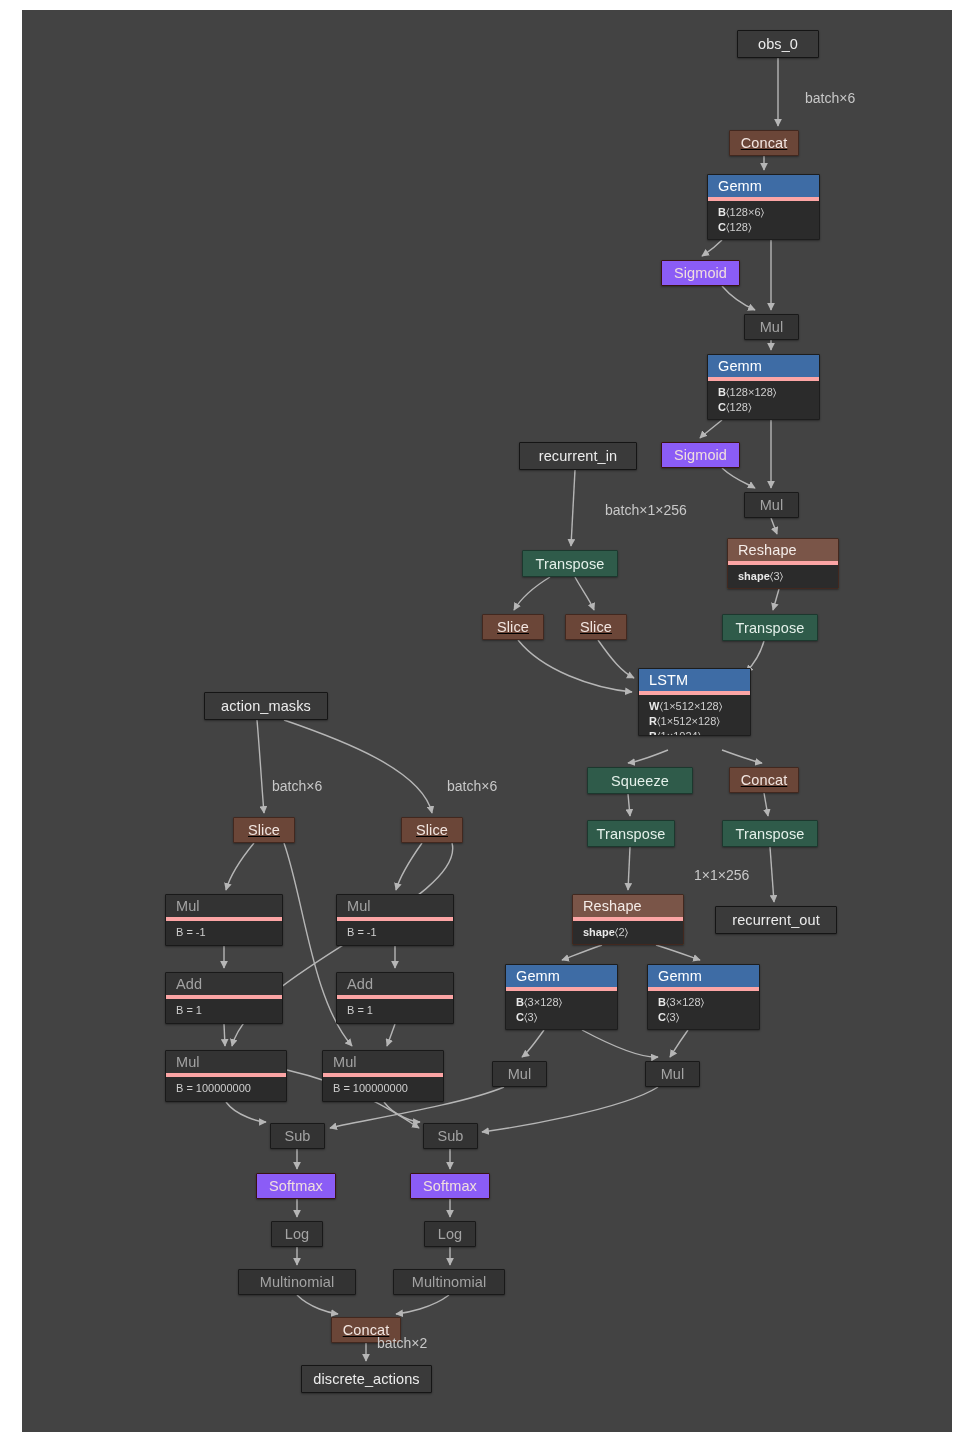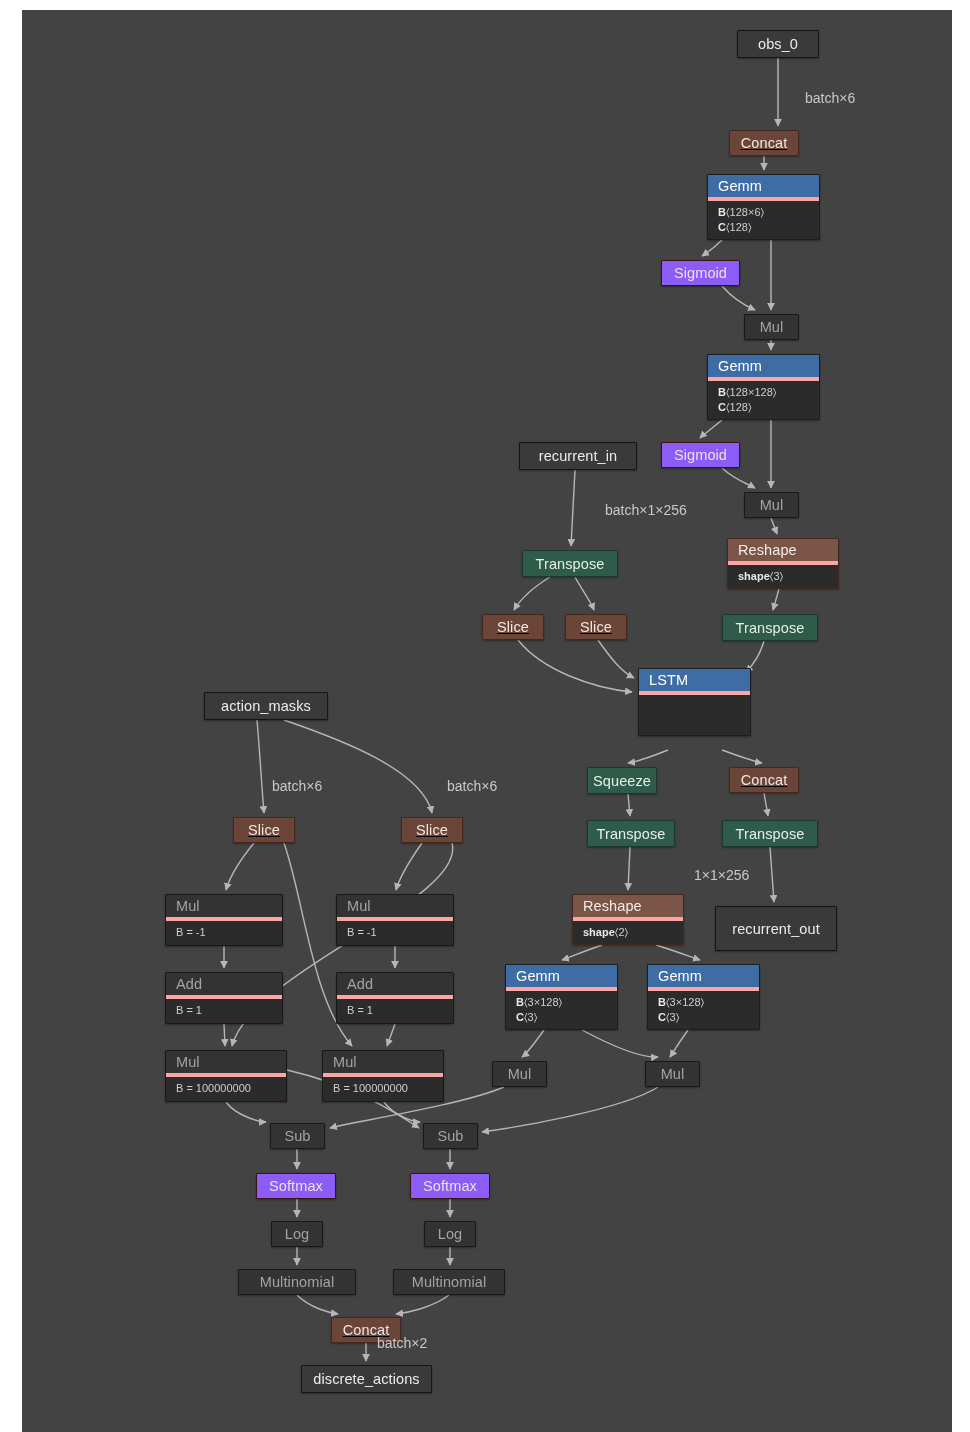--- a/index.html
+++ b/index.html
@@ -207,25 +207,30 @@
         <div class="hdr">Slice</div>
       </div>
       <div class="node t-shape" style="left: 543px; top: 604px; width: 62px; height: 26px;">
         <div class="hdr">Slice</div>
       </div>
       <div class="node t-trans" style="left: 700px; top: 604px; width: 96px; height: 27px;">
         <div class="hdr">Transpose</div>
       </div>
       <div class="node t-lstm has-body" style="left: 616px; top: 658px; width: 113px; height: 68px;">
         <div class="hdr">LSTM</div>
+        <div class="body">
+          <div class="attr"><b>W</b><span>〈1×512×128〉</span></div>
+          <div class="attr"><b>R</b><span>〈1×512×128〉</span></div>
+          <div class="attr"><b>B</b><span>〈1×1024〉</span></div>
+        </div>
       </div>
       <div class="node t-io" style="left: 182px; top: 682px; width: 124px; height: 28px;">
         <div class="hdr">action_masks</div>
       </div>
-      <div class="node t-trans" style="left: 565px; top: 757px; width: 70px; height: 27px;">
+      <div class="node t-trans" style="left: 565px; top: 757px; width: 106px; height: 27px;">
         <div class="hdr">Squeeze</div>
       </div>
       <div class="node t-shape" style="left: 707px; top: 757px; width: 70px; height: 26px;">
         <div class="hdr">Concat</div>
       </div>
       <div class="node t-shape" style="left: 211px; top: 807px; width: 62px; height: 26px;">
         <div class="hdr">Slice</div>
       </div>
       <div class="node t-shape" style="left: 379px; top: 807px; width: 62px; height: 26px;">
         <div class="hdr">Slice</div>
@@ -247,21 +252,21 @@
         <div class="body">
           <div class="attr">B = -1</div>
         </div>
       </div>
       <div class="node t-reshape has-body" style="left: 550px; top: 884px; width: 112px; height: 51px;">
         <div class="hdr">Reshape</div>
         <div class="body">
           <div class="attr"><b>shape</b><span>〈2〉</span></div>
         </div>
       </div>
-      <div class="node t-io" style="left: 693px; top: 896px; width: 122px; height: 45px;">
+      <div class="node t-io" style="left: 693px; top: 896px; width: 122px; height: 28px;">
         <div class="hdr">recurrent_out</div>
       </div>
       <div class="node t-plain has-body" style="left: 143px; top: 962px; width: 118px; height: 52px;">
         <div class="hdr">Add</div>
         <div class="body">
           <div class="attr">B = 1</div>
         </div>
       </div>
       <div class="node t-plain has-body" style="left: 314px; top: 962px; width: 118px; height: 52px;">
         <div class="hdr">Add</div>

